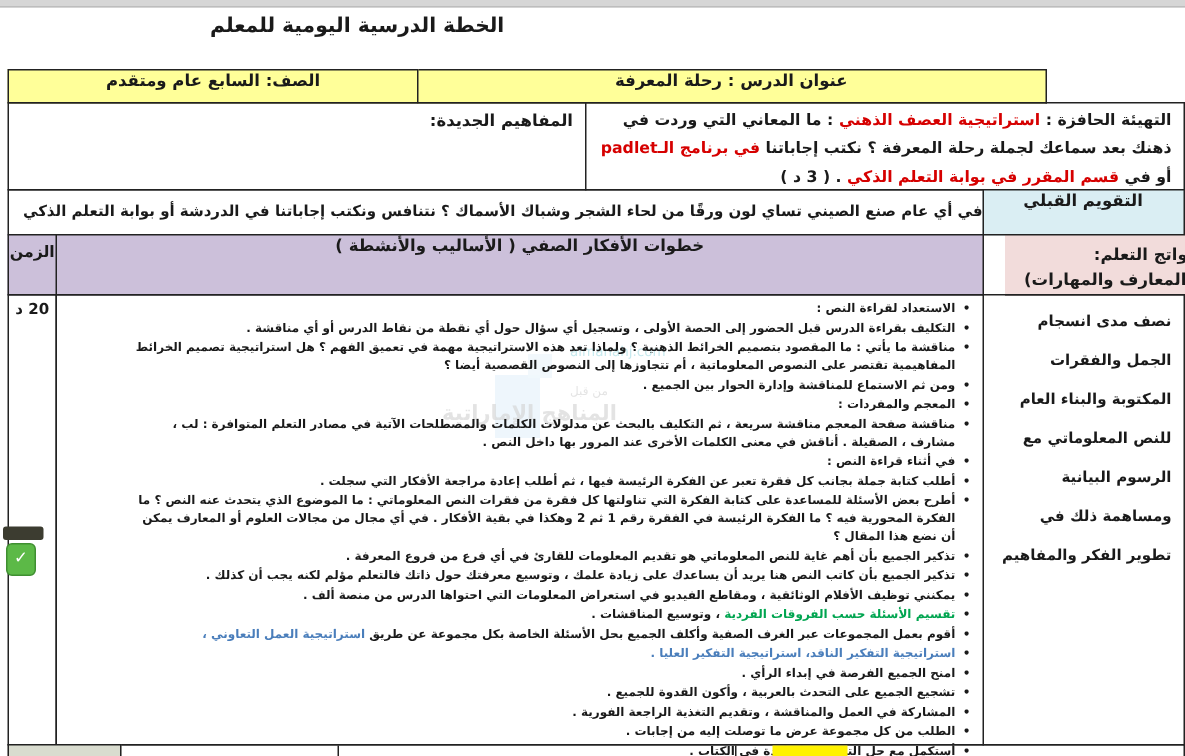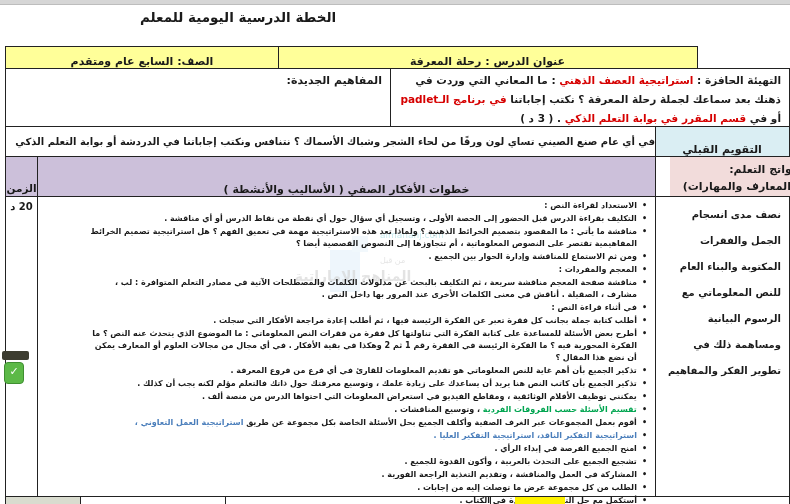--- a/index.html
+++ b/index.html
@@ -8,21 +8,21 @@
   .top-strip{position:absolute;left:0;top:0;width:790px;height:4px;background:#d6d6d6;border-bottom:1px solid #bdbdbd;}
   .doc-title{position:absolute;top:9px;left:140px;width:240px;text-align:left;
              font-size:13.5px;font-weight:bold;}
   .cell{position:absolute;box-sizing:border-box;border:1px solid #222;background:transparent;} 
   .yellow{background:#FFFF99;}
   .purple{background:#CCC0DA;}
   .pink{background:#F2DCDB;}
   .blue{background:#DAEEF3;}
   .tan{background:#D9DCCF;}
   .hd{font-size:11px;font-weight:bold;}
-  .center{display:flex;align-items:flex-end;justify-content:center;text-align:center;}
+  .center{display:flex;align-items:flex-start;justify-content:center;text-align:center;}
   .warmup{font-size:10.5px;font-weight:bold;line-height:19px;padding:2px 8px;text-align:right;}
   .concepts{padding:5px 8px;text-align:right;}
   .question{font-size:10px;font-weight:bold;padding:6px 0;text-align:left;display:flex;align-items:center;}
   .outcomes-body{font-size:10px;font-weight:bold;line-height:26px;padding:5px 8px;text-align:right;}
   .pinkcell{font-size:11px;font-weight:bold;line-height:17px;padding:4px 8px;text-align:right;}
   .timecol{font-size:10.5px;font-weight:bold;overflow-wrap:anywhere;line-height:16px;padding-top:3px;}
   .timeval{font-size:10px;font-weight:bold;text-align:center;padding-top:4px;}
   .bullets{padding:3px 8px 0 6px;font-size:8px;line-height:12px;font-weight:bold;}
   .b-row{display:flex;gap:5px;margin-bottom:1px;}
   .b-dot{flex:0 0 auto;font-size:8px;}

